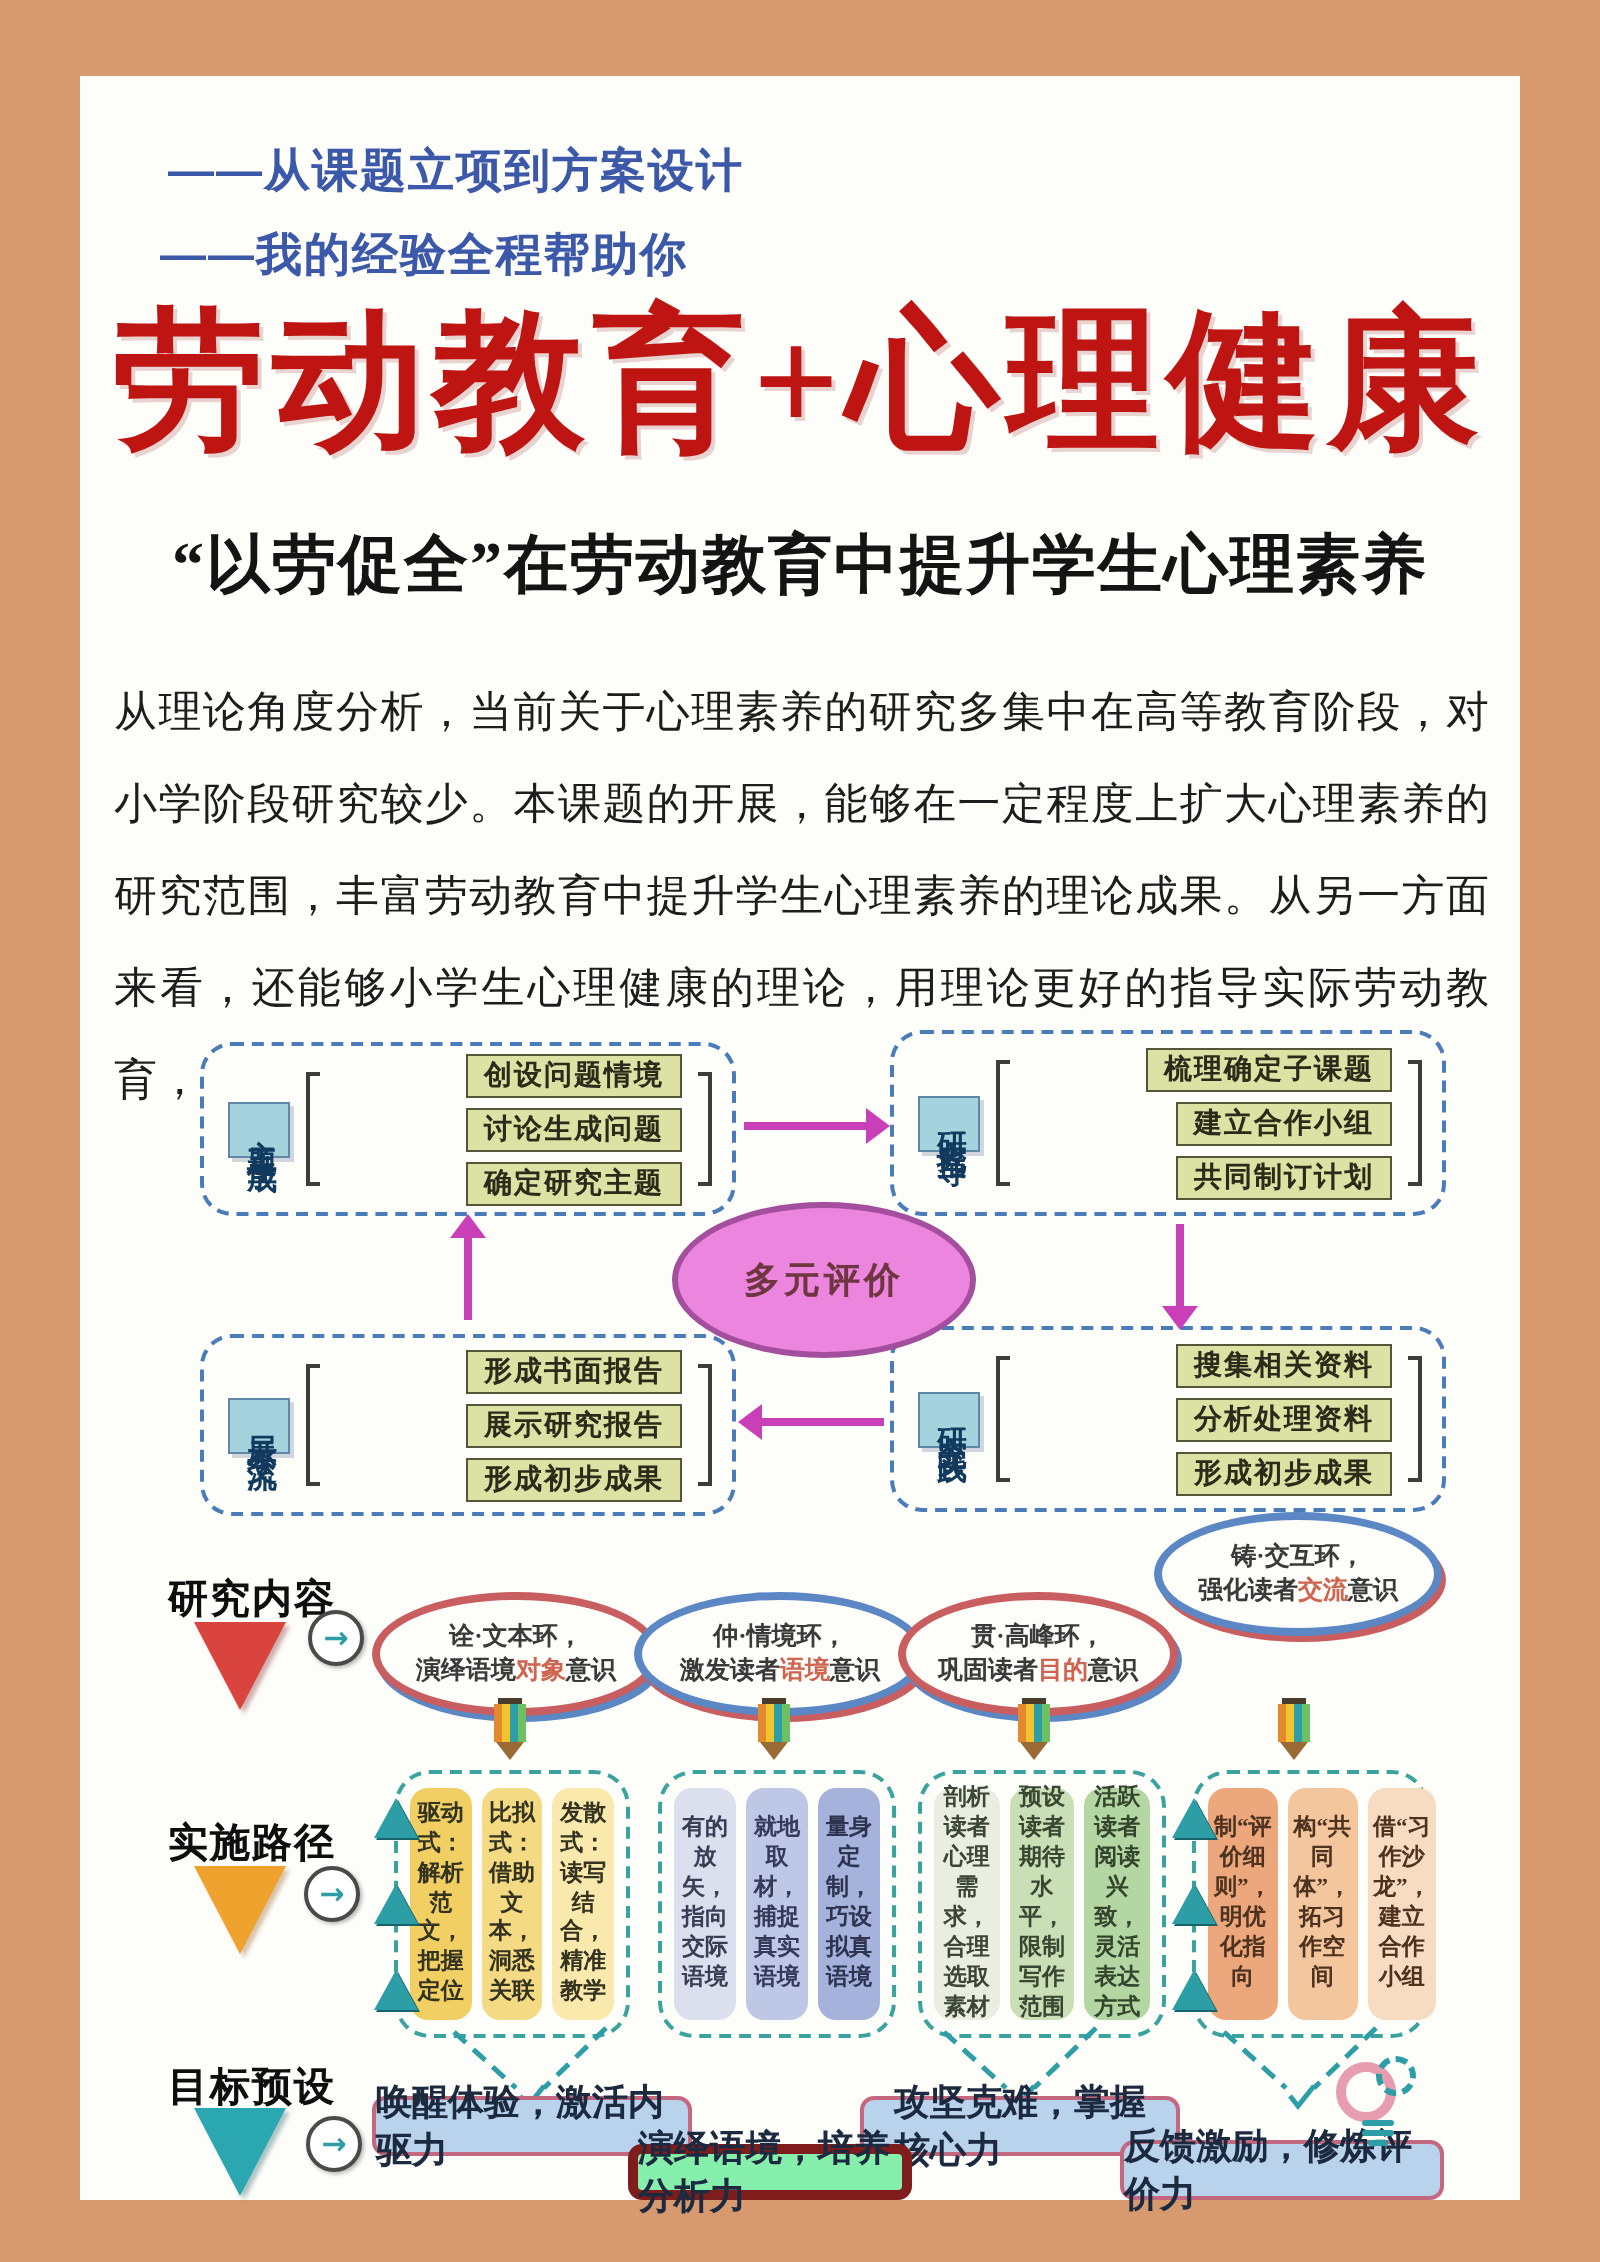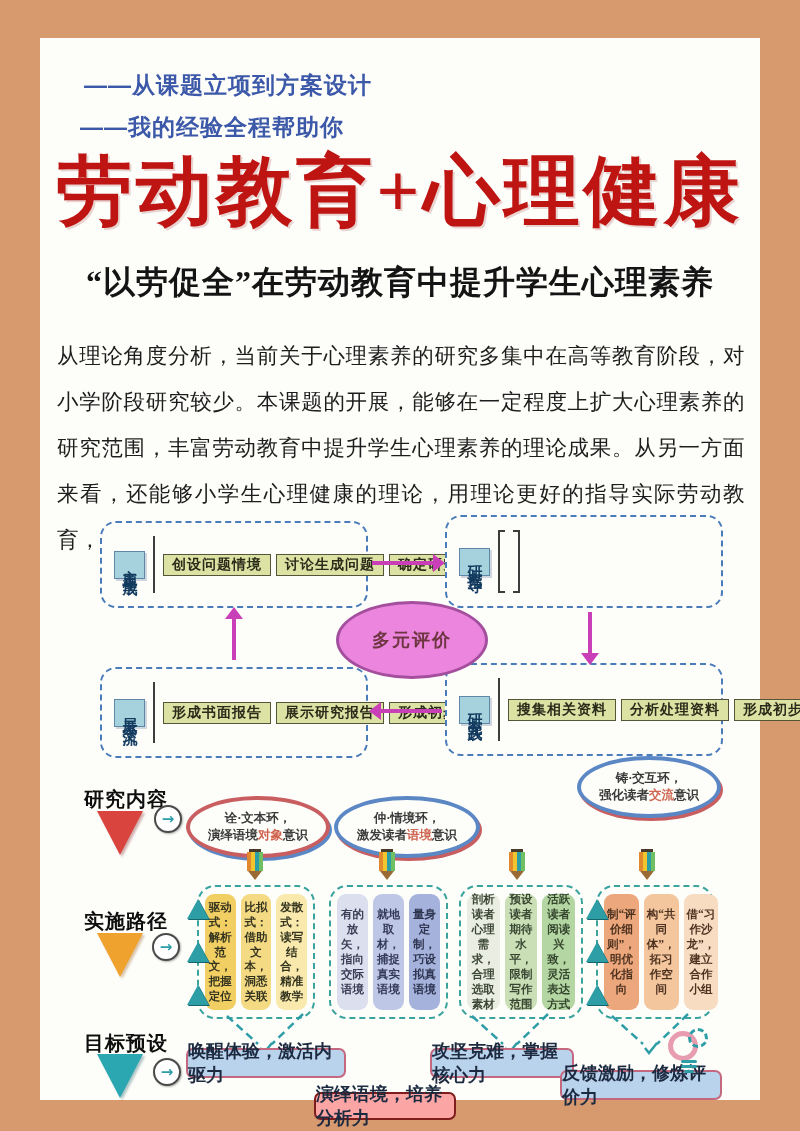--- a/index.html
+++ b/index.html
@@ -21,21 +21,21 @@
   
   .fgroup { position:absolute; border:2.5px dashed #4a7cba; border-radius:16px;
             display:flex; align-items:center; padding:7px 10px 7px 12px; box-sizing:border-box; gap:8px;
             background:#fdfdfa; }
   .vlabel { writing-mode:vertical-rl; background:#a5d2dc; border:1.5px solid #5f87a8;
             padding:5px 5px; font-weight:bold; font-size:15px; color:#123a5e; letter-spacing:4px;
             box-shadow:2px 2px 0 rgba(70,100,140,.25); }
   .bracket { width:7px; align-self:stretch; margin:6px 0; box-sizing:border-box; }
   .bracket.l { border:2.5px solid #3d3d3d; border-right:none; }
   .bracket.r { border:2.5px solid #3d3d3d; border-left:none; }
-  .fitems { flex:1; display:flex; flex-direction:row; gap:5px; align-items:flex-end; }
+  .fitems { flex:1; display:flex; flex-direction:column; gap:5px; align-items:flex-end; }
   .fitem  { background:#dbe2a4; border:1.5px solid #55553a; font-weight:bold; font-size:14px;
             color:#2b2b1a; text-align:center; padding:1px 8px; white-space:nowrap; letter-spacing:1px; }
 
   .center-ellipse { position:absolute; left:336px; top:601px; width:146px; height:72px;
             background:#ec85de; border:3px solid #a44f9e; border-radius:50%;
             display:flex; align-items:center; justify-content:center;
             font-weight:bold; font-size:18px; color:#6d3640; letter-spacing:2px; }
 
   .arrow-h { position:absolute; height:4px; background:#c93fb8; }
   .arrow-h.right::after { content:''; position:absolute; right:-11px; top:-7px; width:0; height:0;
@@ -85,21 +85,21 @@
   .v1{background:#dcdfee;color:#3a3e55} .v2{background:#bec8e6;color:#343a58} .v3{background:#a5b2dc;color:#2e3450}
   .g1{background:#e9ede2;color:#3c4634} .g2{background:#cadfb6;color:#384732} .g3{background:#b4d6a2;color:#34452e}
   .o1{background:#eca87c;color:#4e3220} .o2{background:#f3c69e;color:#4e3220} .o3{background:#f8dcc2;color:#4e3220}
   .tri-up { position:absolute; width:0; height:0; border-left:11px solid transparent;
             border-right:11px solid transparent; border-bottom:20px solid #2d9da6;
             filter:drop-shadow(1px 1px 0 #16646b); }
 
   .goal { position:absolute; display:flex; align-items:center; justify-content:center;
             font-weight:bold; font-size:18px; color:#1c2a40; border-radius:7px; box-sizing:border-box; }
   .goal.pink { background:#bad3ec; border:2px solid #c4687f; }
-  .goal.blue { background:#fca5a5; border:2px solid #7f1d1d;margin-top:20px; }
+  .goal.blue { background:#86efac; border:5px solid #7f1d1d; }
 
   .bulb { position:absolute; left:668px; top:1028px; width:42px; height:48px; }
   .bulb .pinkring { position:absolute; left:0; top:3px; width:20px; height:20px;
             border:5px solid #e89cb0; border-radius:50%; }
   .bulb .gearring { position:absolute; right:2px; top:0; width:14px; height:14px;
             border:3px dashed #2d9da6; border-radius:50%; }
   .bulb .bline { position:absolute; left:13px; width:16px; height:2.5px; background:#2d9da6; border-radius:2px; }
 </style>
 </head>
 <body>
@@ -120,20 +120,25 @@
       <div class="fitem">创设问题情境</div>
       <div class="fitem">讨论生成问题</div>
       <div class="fitem">确定研究主题</div>
     </div>
     <div class="bracket r"></div>
   </div>
 
   <div class="fgroup" style="left:445px; top:515px; width:278px; height:93px;">
     <div class="vlabel">研究指导</div>
     <div class="bracket l"></div>
+    <div class="fitems">
+      <div class="fitem">梳理确定子课题</div>
+      <div class="fitem">建立合作小组</div>
+      <div class="fitem">共同制订计划</div>
+    </div>
     <div class="bracket r"></div>
   </div>
 
   <div class="fgroup" style="left:100px; top:667px; width:268px; height:91px;font-family:Liberation Serif, serif;">
     <div class="vlabel">展示交流</div>
     <div class="bracket l"></div>
     <div class="fitems">
       <div class="fitem">形成书面报告</div>
       <div class="fitem">展示研究报告</div>
       <div class="fitem">形成初步成果</div>
@@ -168,23 +173,27 @@
   <div class="circ" style="left:152px; top:933px;">→</div>
 
   <div class="rowlabel" style="left:84px; top:1030px;">目标预设</div>
   <div class="tri-down teal" style="left:97px; top:1054px;"></div>
   <div class="circ" style="left:153px; top:1058px;">→</div>
 
   <div class="mell red" style="left:186px; top:796px; width:136px;">
     <div>诠·文本环，</div>
     <div><span>演绎语境</span><span class="hl">对象</span><span>意识</span></div>
   </div>
-  <div class="mell blue" style="left:334px; top:796px; width:138px;">
+  <div class="mell blue" style="left:317px; top:796px; width:138px;">
     <div>仲·情境环，</div>
     <div><span>激发读者</span><span class="hl">语境</span><span>意识</span></div>
+  </div>
+  <div class="mell red" style="left:449px; top:796px; width:132px;">
+    <div>贯·高峰环，</div>
+    <div><span>巩固读者</span><span class="hl">目的</span><span>意识</span></div>
   </div>
   <div class="mell blue" style="left:577px; top:756px; width:136px;justify-content:center;">
     <div>铸·交互环，</div>
     <div><span>强化读者</span><span class="hl">交流</span><span>意识</span></div>
   </div>
 
   <div class="pencil" style="left:246px; top:849px;">
     <div class="ptop"></div>
       <div class="pstripes">
         <span class="s1"></span>
@@ -301,21 +310,21 @@
         <path d="M688 4 L657 34"></path>
     </g>
     <g stroke="#2d9da6" stroke-width="2.5" fill="none">
       <path d="M260 38 l4 5 l8 -10"></path>
         <path d="M505 38 l4 5 l8 -10"></path>
         <path d="M645 38 l4 5 l8 -10"></path>
     </g>
   </svg>
 
   <div class="goal pink" style="left:186px; top:1048px; width:160px; height:30px;">唤醒体验，激活内驱力</div>
-  <div class="goal pink" style="left:430px; top:1048px; width:144px; height:30px;">攻坚克难，掌握核心力</div>
+  <div class="goal pink" style="left:430px; top:1048px; width:160px; height:30px;padding-left:15px;">攻坚克难，掌握核心力</div>
   <div class="goal blue" style="left:314px; top:1072px; width:142px; height:28px;">演绎语境，培养分析力</div>
   <div class="goal pink" style="left:560px; top:1070px; width:162px; height:30px;">反馈激励，修炼评价力</div>
 
   <div class="bulb">
     <div class="pinkring"></div>
     <div class="gearring"></div>
     <div class="bline" style="top:32px;"></div>
     <div class="bline" style="top:37px;"></div>
     <div class="bline" style="top:42px; width:10px; left:16px;"></div>
   </div>

